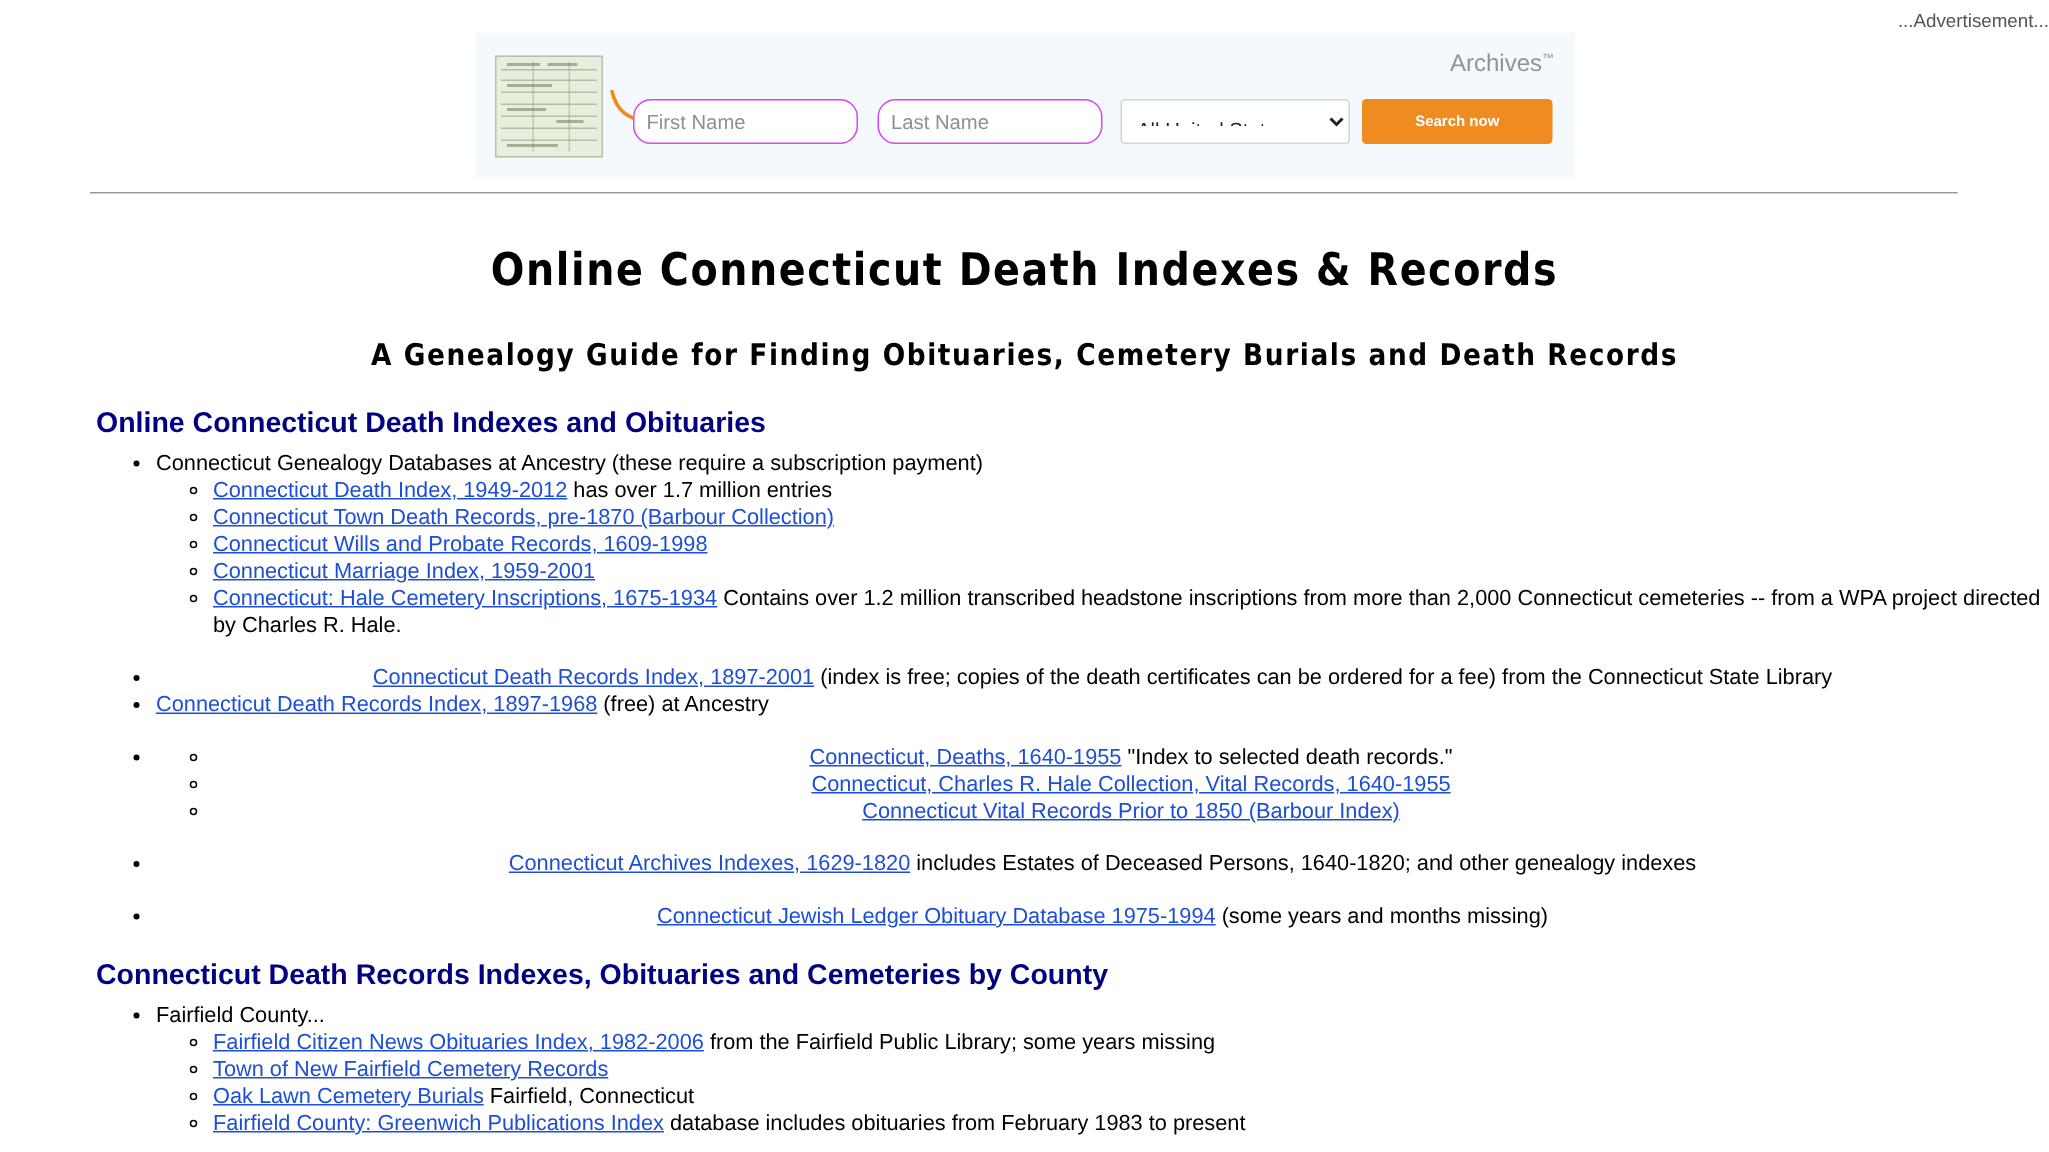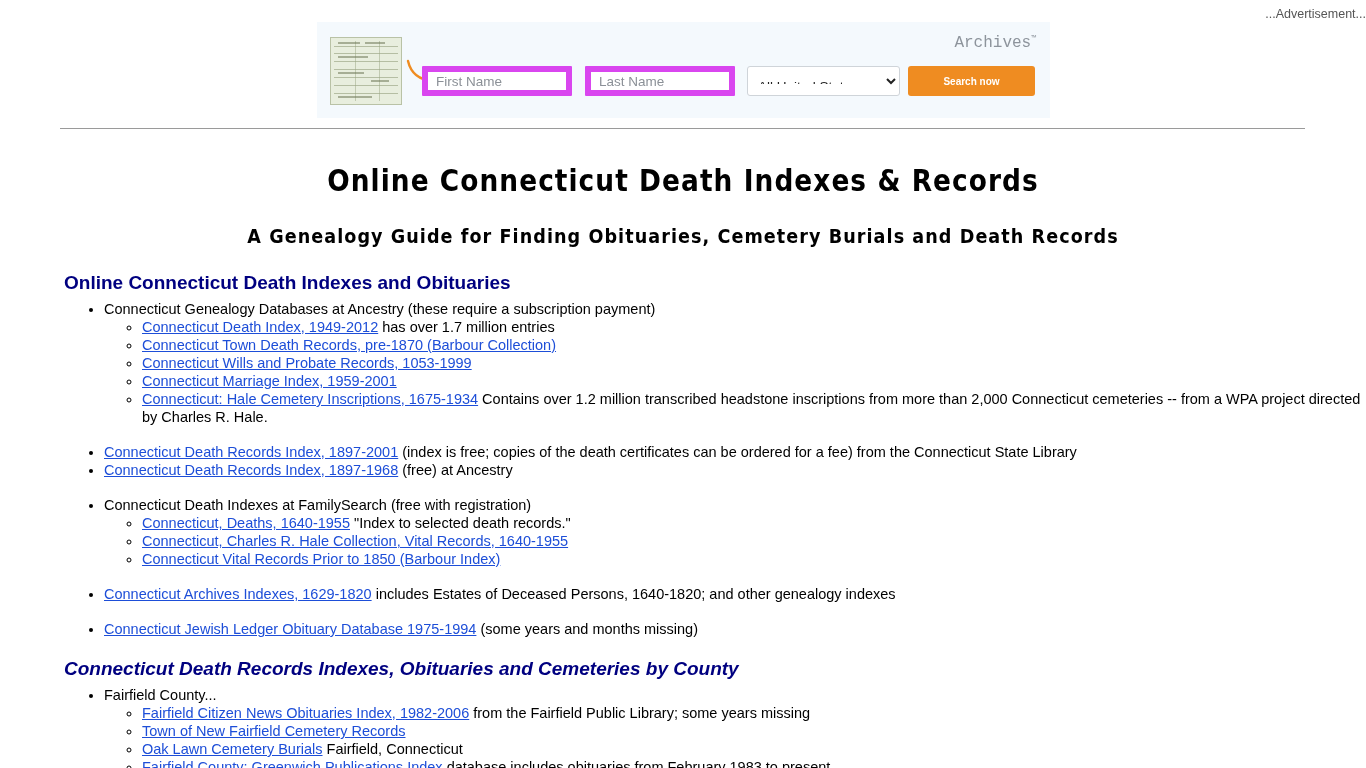--- a/index.html
+++ b/index.html
@@ -78,21 +78,21 @@
     font-size: 15.5px;
     font-weight: bold;
     color: #1f6098;
     letter-spacing: -0.1px;
     white-space: nowrap;
   }
   .ad-brand {
     position: absolute;
     right: 14px;
     top: 12px;
-    font-family: Liberation Mono, monospace;
+    font-family: Liberation Sans, sans-serif;
     font-size: 16px;
     color: #8d949c;
     white-space: nowrap;
   }
   .ad-brand sup {
     font-size: 8px;
     vertical-align: super;
   }
   .ad-arrow {
     position: absolute;
@@ -100,22 +100,22 @@
     top: 36px;
     width: 34px;
     height: 30px;
     pointer-events: none;
   }
   .ad-field {
     position: absolute;
     top: 44px;
     height: 30px;
     box-sizing: border-box;
-    border: 6px solid #d946ef;
-    border-radius: 1px;
+    border: 1px solid #d946ef;
+    border-radius: 12px;
     background: #ffffff;
     font-family: "Liberation Sans", sans-serif;
     font-size: 13.5px;
     color: #333333;
     padding: 0 8px;
     outline: none;
   }
   .ad-field::placeholder { color: #8b9097; }
   #ad-first { left: 105px; width: 150px; }
   #ad-last  { left: 268px; width: 150px; }
@@ -186,34 +186,34 @@
     font-size: 14.5px;
     line-height: 18px;
   }
   .section-heading {
     color: #000080;
     font-weight: bold;
     font-size: 19px;
     margin: 0 0 8px 0;
     line-height: 18px;
   }
-  .section-heading.second { margin-top: 22px; font-style: italic; }
+  .section-heading.second { margin-top: 22px; }
 
   ul.lvl1 {
     margin: 0;
     padding-left: 40px;
     list-style-type: disc;
   }
   ul.lvl2 {
     margin: 0;
     padding-left: 38px;
     list-style-type: circle;
   }
   ul.lvl1 > li { margin: 0; }
-  ul.lvl1 > li.spaced { margin-top: 17px; }
+  ul.lvl1 > li.spaced { margin-top: 17px; text-align: center; }
   ul.lvl2 > li { margin: 0; }
 
   a.reclink {
     color: #1d4ed8;
     text-decoration: underline;
     cursor: pointer;
   }
   .plain { color: #000000; }
 </style>
 </head>
@@ -269,27 +269,27 @@
 <h1 class="page-title">Online Connecticut Death Indexes &amp; Records</h1>
 <h2 class="page-subtitle">A Genealogy Guide for Finding Obituaries, Cemetery Burials and Death Records</h2>
 
 <div class="content">
 
   <div class="section-heading">Online Connecticut Death Indexes and Obituaries</div>
   <ul class="lvl1" id="list-section1">
       <li><span class="plain">Connecticut Genealogy Databases at Ancestry (these require a subscription payment)</span><ul class="lvl2">
           <li><a class="reclink">Connecticut Death Index, 1949-2012</a><span class="plain"> has over 1.7 million entries</span></li>
           <li><a class="reclink">Connecticut Town Death Records, pre-1870 (Barbour Collection)</a></li>
-          <li><a class="reclink">Connecticut Wills and Probate Records, 1053-1999</a></li>
+          <li><a class="reclink">Connecticut Wills and Probate Records, 1609-1998</a></li>
           <li><a class="reclink">Connecticut Marriage Index, 1959-2001</a></li>
           <li><a class="reclink">Connecticut: Hale Cemetery Inscriptions, 1675-1934</a><span class="plain"> Contains over 1.2 million transcribed headstone inscriptions from more than 2,000 Connecticut cemeteries -- from a WPA project directed by Charles R. Hale.</span></li>
         </ul></li>
       <li class="spaced"><a class="reclink">Connecticut Death Records Index, 1897-2001</a><span class="plain"> (index is free; copies of the death certificates can be ordered for a fee) from the Connecticut State Library</span></li>
       <li><a class="reclink">Connecticut Death Records Index, 1897-1968</a><span class="plain"> (free) at Ancestry</span></li>
-      <li class="spaced"><span class="plain">Connecticut Death Indexes at FamilySearch (free with registration)</span><ul class="lvl2">
+      <li class="spaced"><ul class="lvl2">
           <li><a class="reclink">Connecticut, Deaths, 1640-1955</a><span class="plain"> "Index to selected death records."</span></li>
           <li><a class="reclink">Connecticut, Charles R. Hale Collection, Vital Records, 1640-1955</a></li>
           <li><a class="reclink">Connecticut Vital Records Prior to 1850 (Barbour Index)</a></li>
         </ul></li>
       <li class="spaced"><a class="reclink">Connecticut Archives Indexes, 1629-1820</a><span class="plain"> includes Estates of Deceased Persons, 1640-1820; and other genealogy indexes</span></li>
       <li class="spaced"><a class="reclink">Connecticut Jewish Ledger Obituary Database 1975-1994</a><span class="plain"> (some years and months missing)</span></li>
     </ul>
 
   <div class="section-heading second">Connecticut Death Records Indexes, Obituaries and Cemeteries by County</div>
   <ul class="lvl1" id="list-section2">

